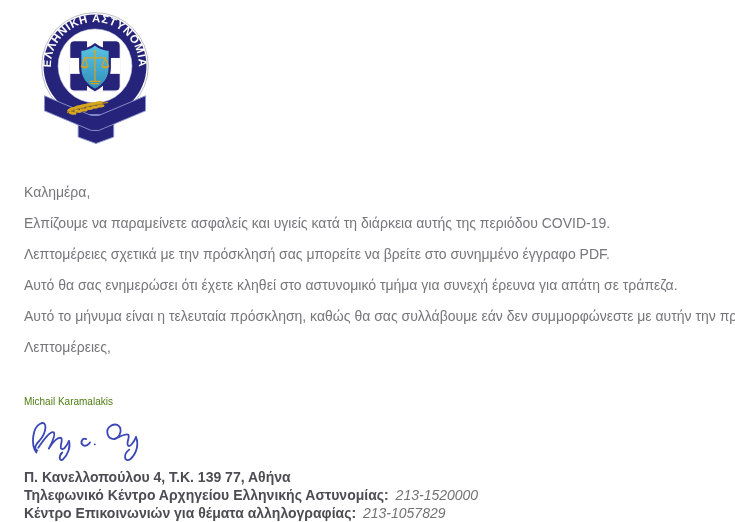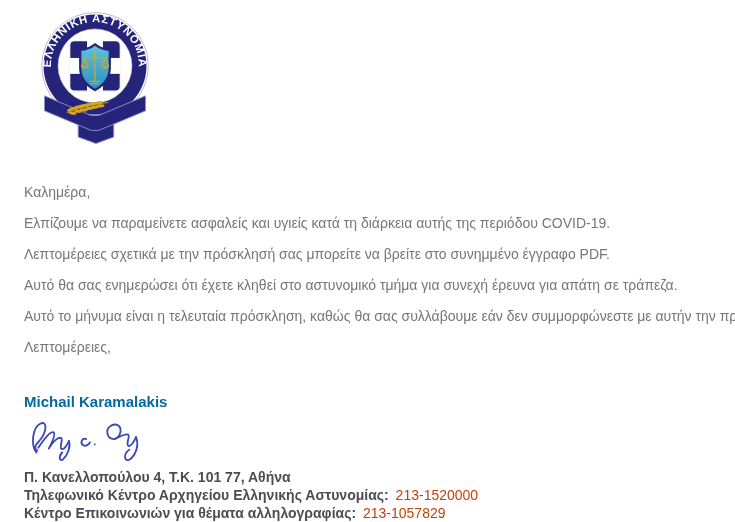--- a/index.html
+++ b/index.html
@@ -15,30 +15,30 @@
   .letter p {
     font-size:14px; line-height:14px;
     color:#76767b;
     margin:8px 0 17px 0;
     white-space:nowrap;
   }
   .letter .greeting { margin-top:35px; }
 
   .sender-name {
     margin-top:40px;
-    font-size:15px; line-height:15px;
-    font-weight:bold;
-    color:#0369a1;
+    font-size:10px; line-height:15px;
+    font-weight:normal;
+    color:#4d7c0f;
   }
 
   .signature-svg { display:block; margin:9px 0 0 2px; }
 
   .footer { margin-top:4px; font-size:14px; line-height:18px; white-space:nowrap; }
   .footer .lbl { font-weight:bold; color:#4c4c52; }
-  .footer .num { color:#c2410c; margin-left:3px; }
+  .footer .num { color:#737373; margin-left:3px;font-style:italic; }
 </style>
 </head>
 <body>
 
 <div class="page">
 
   <div class="badge-wrap">
     <svg width="116" height="142" viewBox="0 0 124 148" xmlns="http://www.w3.org/2000/svg">
       <defs>
         <linearGradient id="shieldGrad" x1="0" y1="0" x2="0" y2="1">
@@ -118,21 +118,21 @@
         <path d="M61,22 C57,20 54,26 58,28.5 C60.5,30 64,27.5 65,25.5"></path>
         <circle cx="70" cy="27.5" r="1" fill="#3a47b5" stroke="none"></circle>
         <path d="M90,22 C83,22 80,12 87,8 C94,4.5 99,10 96,17 C94,21 91,22.5 90,22 C95,20.5 102,15.5 105,17.5 C107,19.5 102,27 105,29 C107,30.3 111,25 113,20"></path>
         <path d="M113,20 C116,27 114,37 107,43 C101,47 99,38 106,33"></path>
       </g>
     </svg>
   </div>
 
   <div class="footer">
     <div>
-      <span class="lbl">Π. Κανελλοπούλου 4, Τ.Κ. 101 77, Αθήνα</span>
+      <span class="lbl">Π. Κανελλοπούλου 4, Τ.Κ. 139 77, Αθήνα</span>
     </div>
     <div>
       <span class="lbl">Τηλεφωνικό Κέντρο Αρχηγείου Ελληνικής Αστυνομίας:</span>
       <span class="num">213-1520000</span>
     </div>
     <div>
       <span class="lbl">Κέντρο Επικοινωνιών για θέματα αλληλογραφίας:</span>
       <span class="num">213-1057829</span>
     </div>
   </div>

